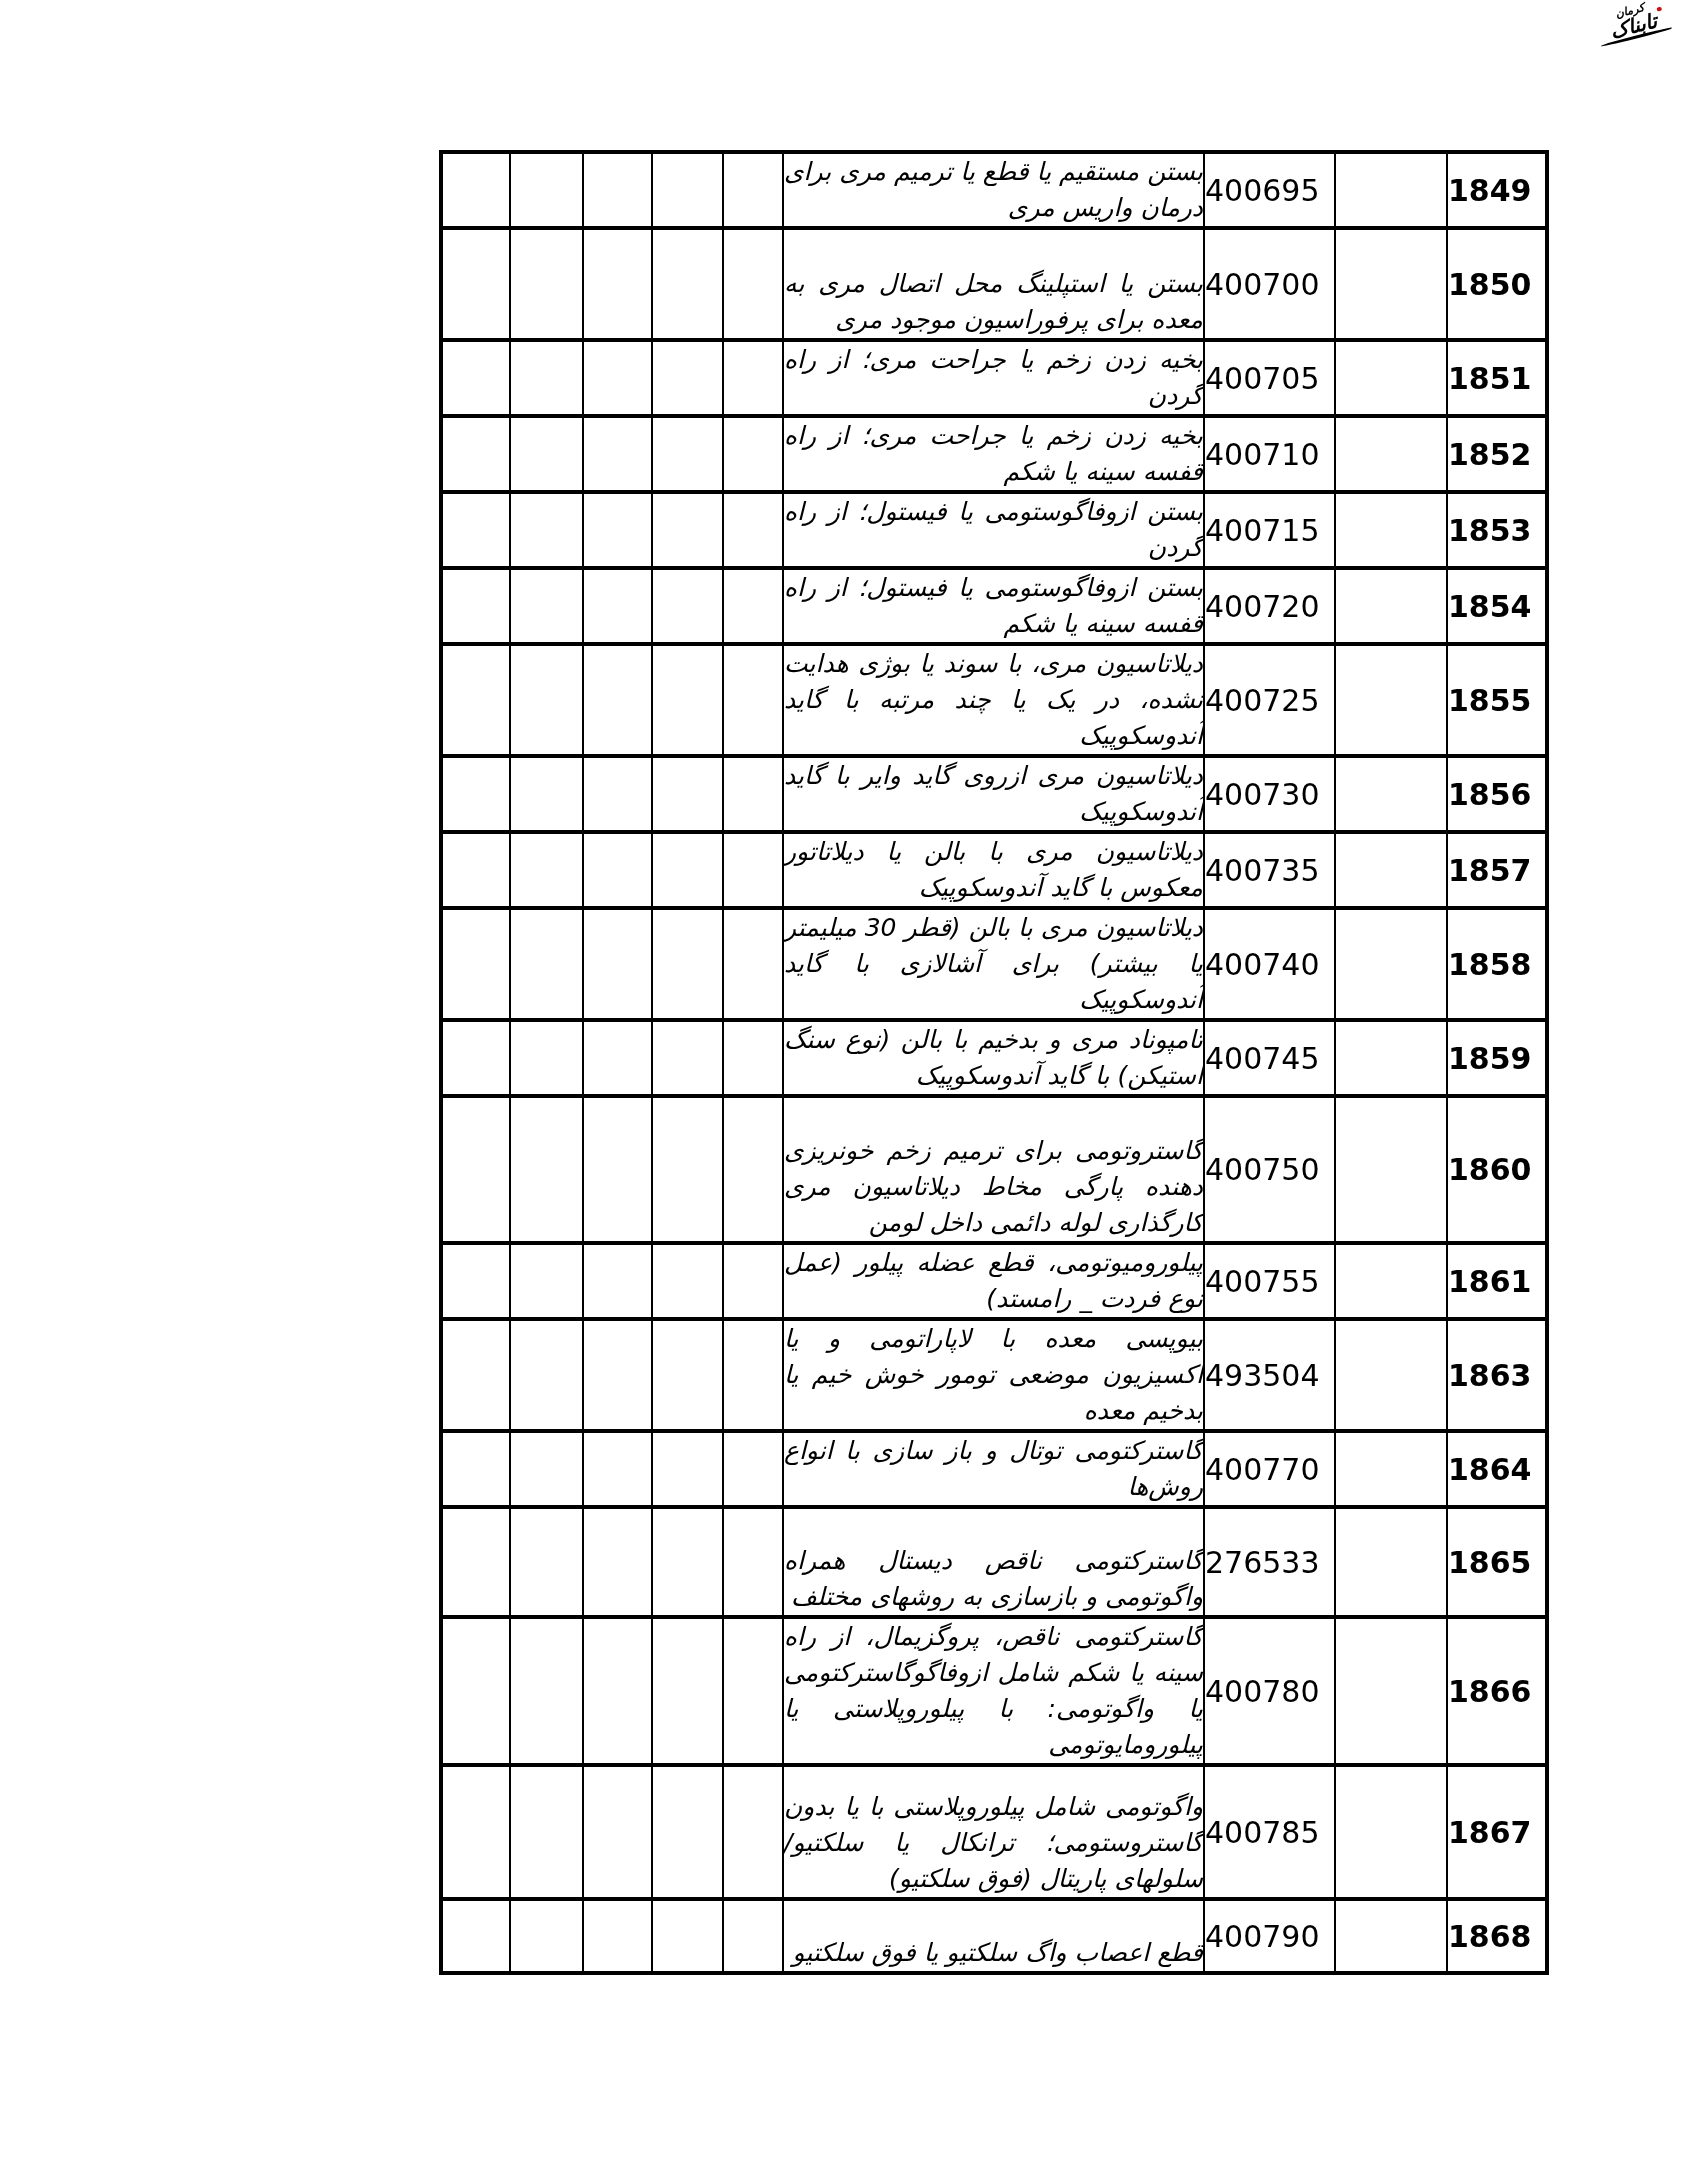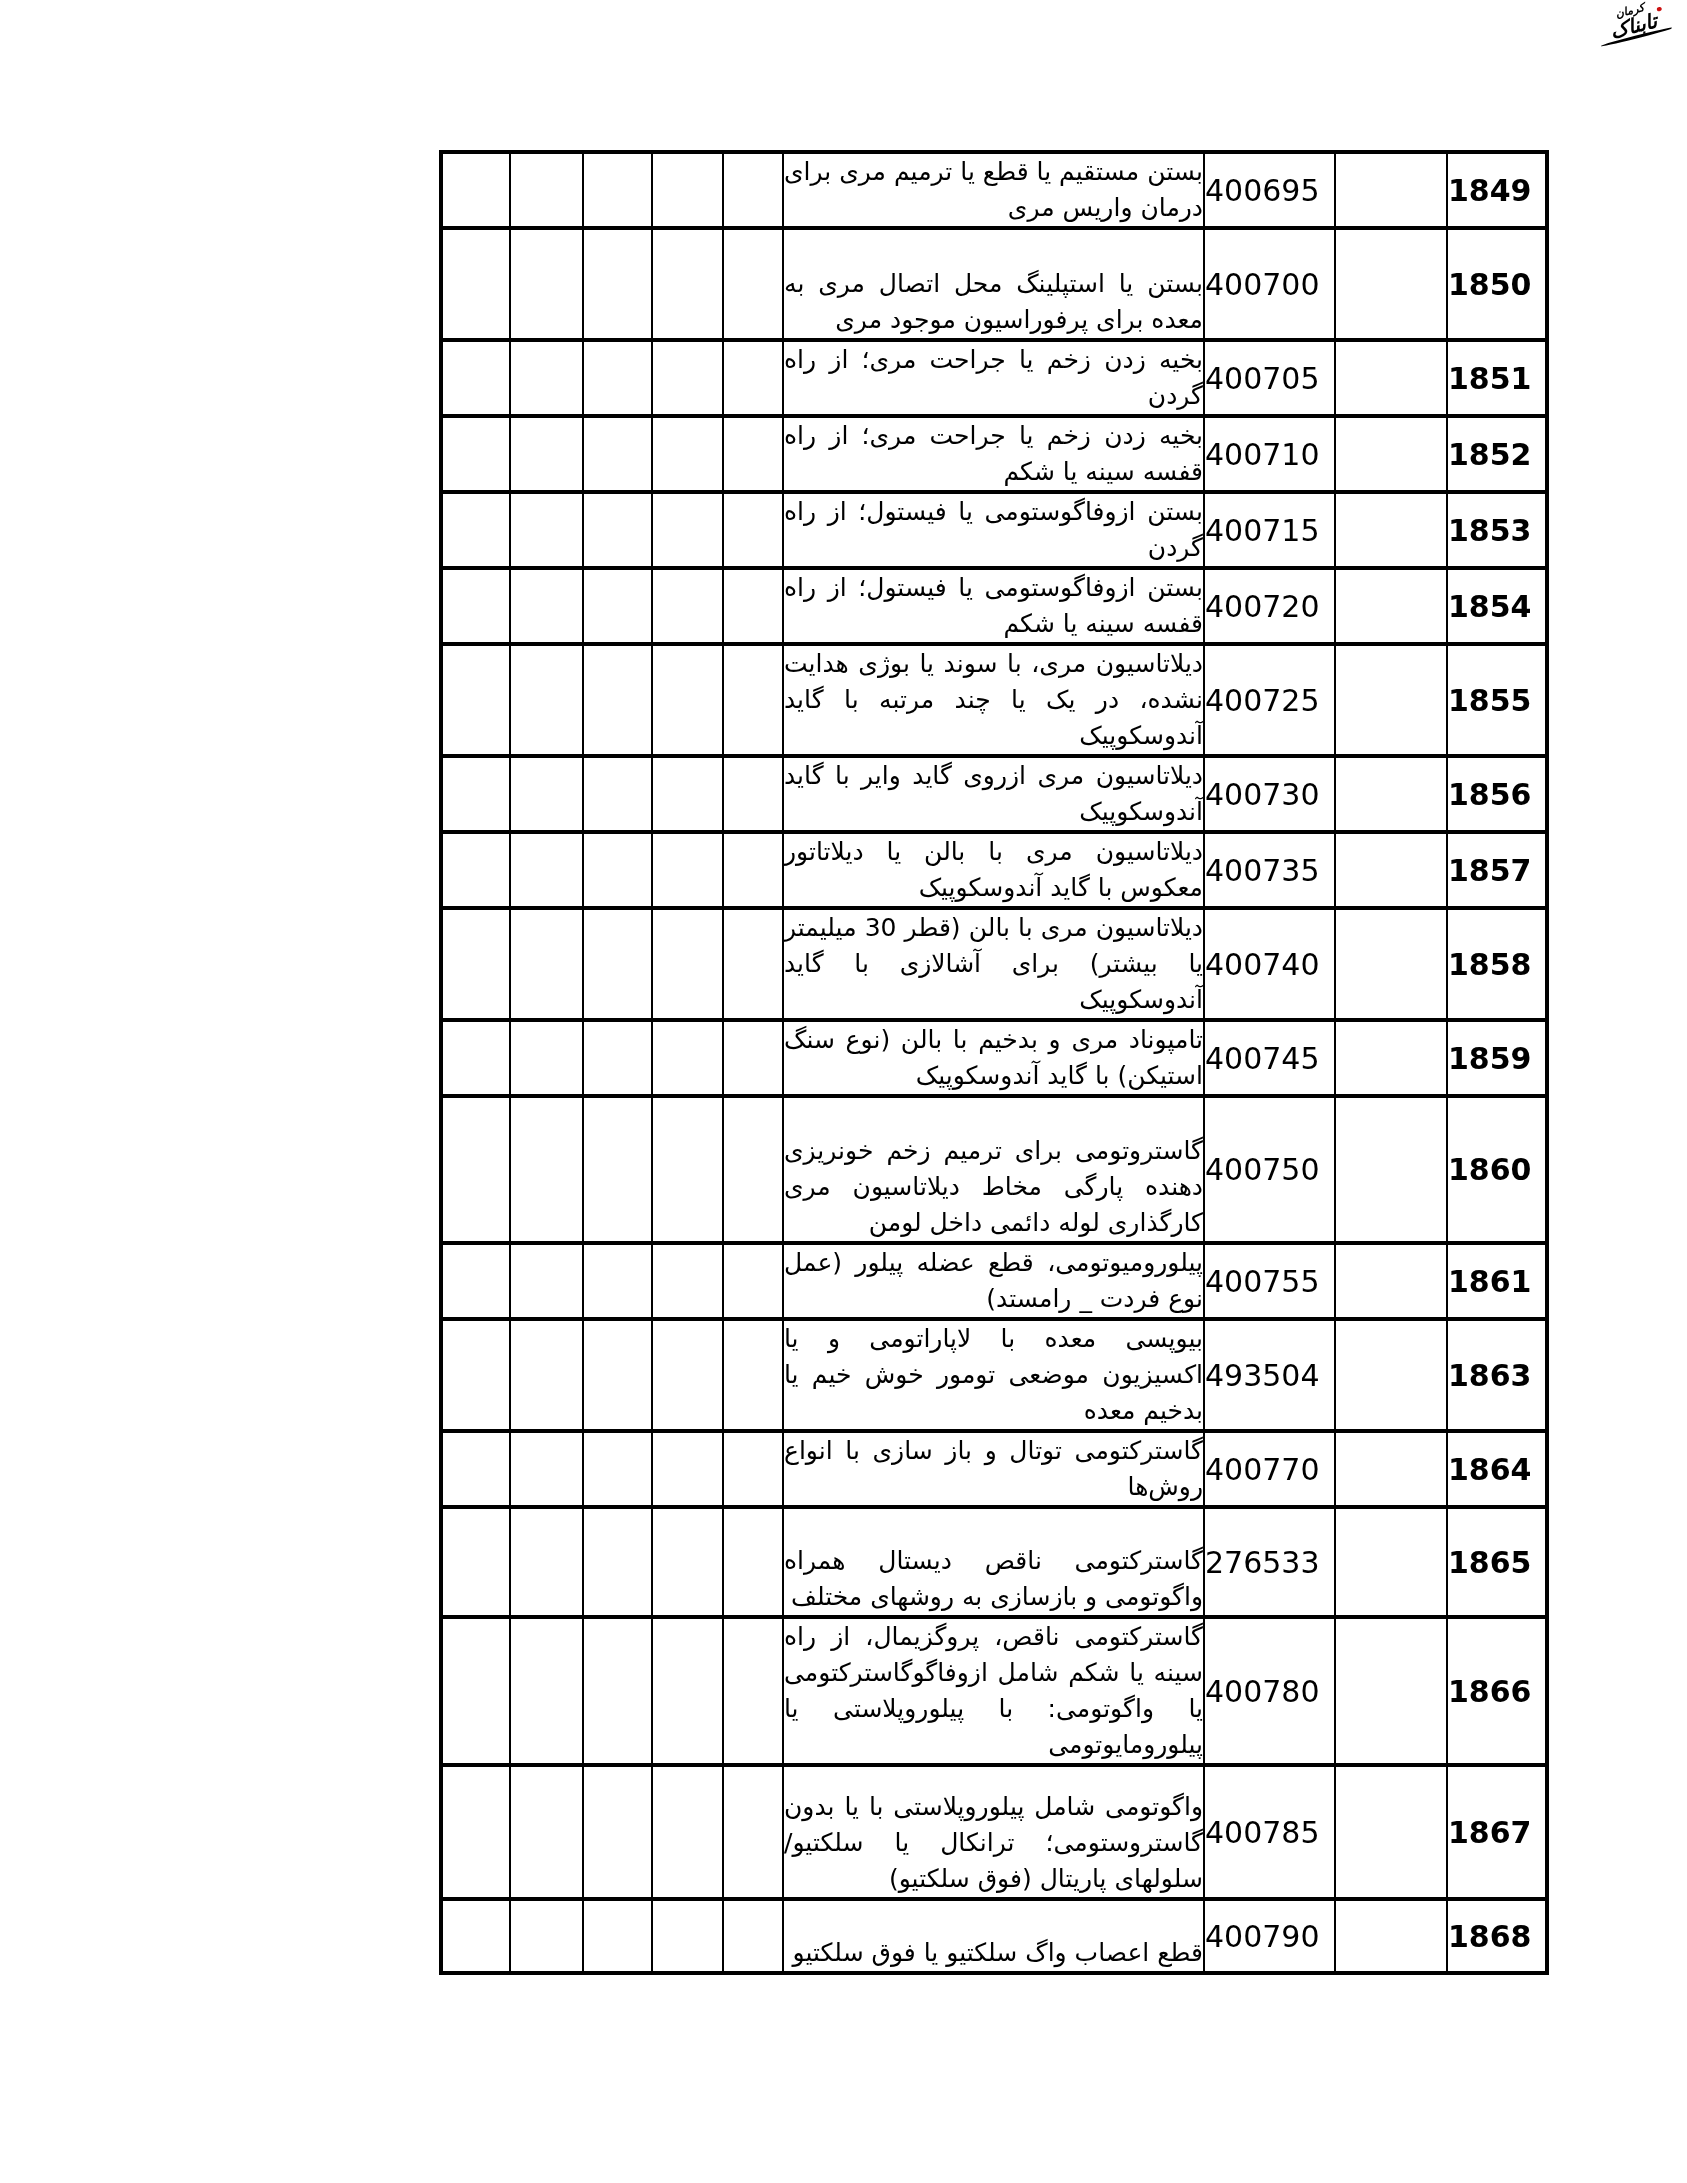--- a/index.html
+++ b/index.html
@@ -93,20 +93,21 @@
     direction: ltr;
   }
   td.cell-desc {
     font-size: 25px;
     line-height: 36px;
     text-align: justify;
     text-align-last: right;
     vertical-align: bottom;
     padding: 4px 5.3px 6.6px 5.3px;
     direction: rtl;
+    font-style: italic;
   }
   td.cell-blank { background: #fff; }
 </style>
 </head>
 <body>
 
 <div class="page">
 
   <div class="logo">
     <span class="logo-small">کرمان</span>

